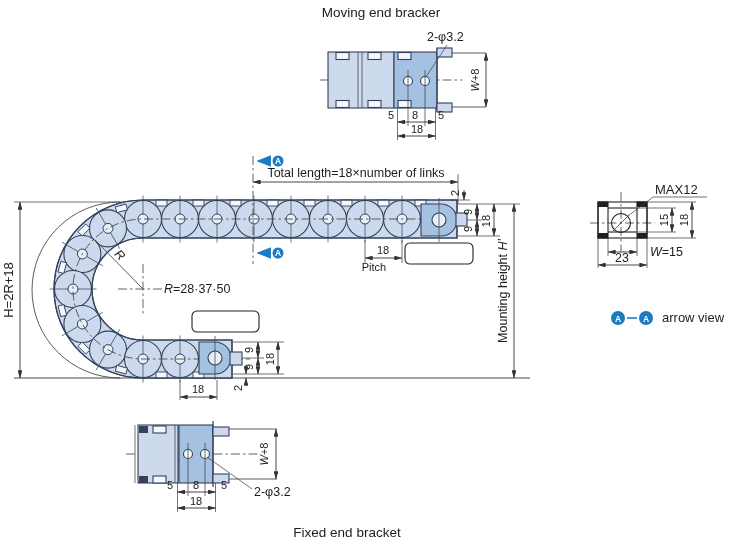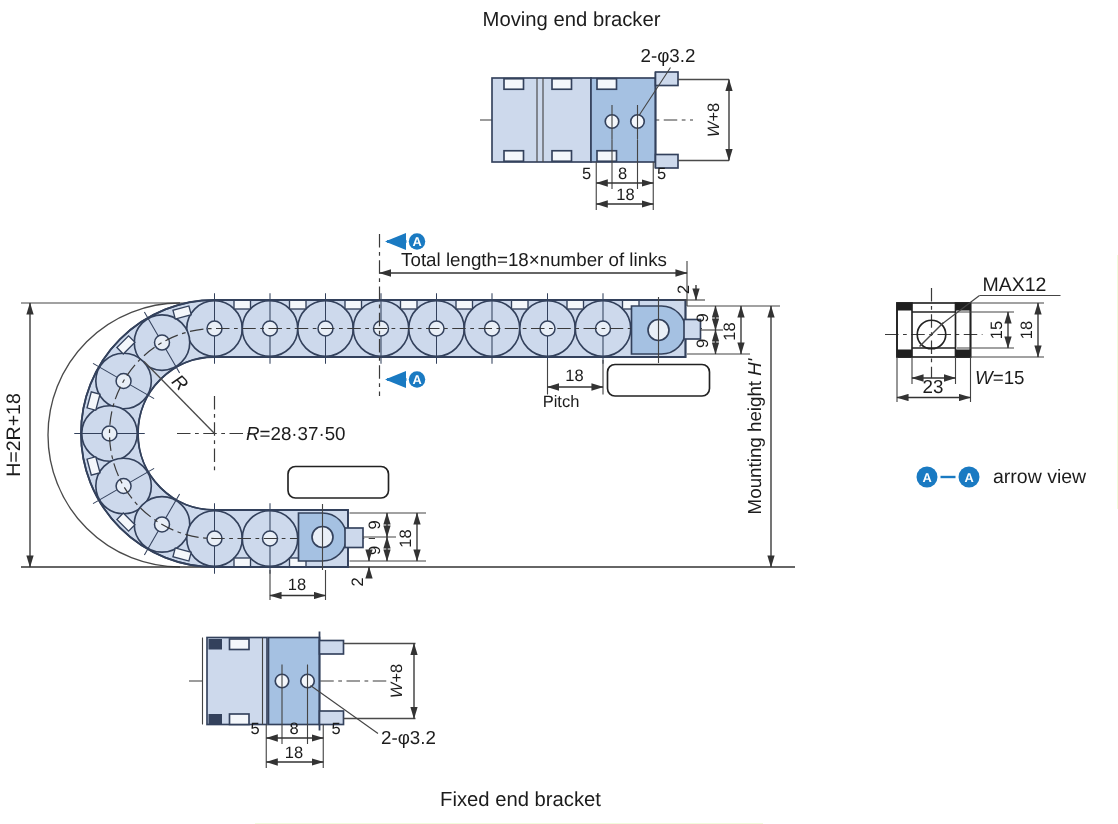--- a/index.html
+++ b/index.html
@@ -1,16 +1,16 @@
 <!DOCTYPE html>
 <html><head>
 <meta charset="utf-8">
 <style>
   html,body{margin:0;padding:0;background:#fff;}
-  #stage{width:745px;height:549px;position:relative;background:#bef264;overflow:hidden;}
+  #stage{width:745px;height:549px;position:relative;background:#fef9c3;overflow:hidden;}
   svg{display:block;}
   text{font-family:"Liberation Sans",sans-serif;fill:#1c1c1c;}
   .dim{font-size:11px;}
   .d12{font-size:12.5px;}
   .d13{font-size:13px;}
   .ttl{font-size:13.5px;}
   .btn-t{font-size:9px;font-weight:bold;fill:#ffffff;}
   .it{font-style:italic;}
   .aT{font-size:8.5px;font-weight:bold;fill:#ffffff;}
   .shape{stroke:#33415c;stroke-width:1.1;}

